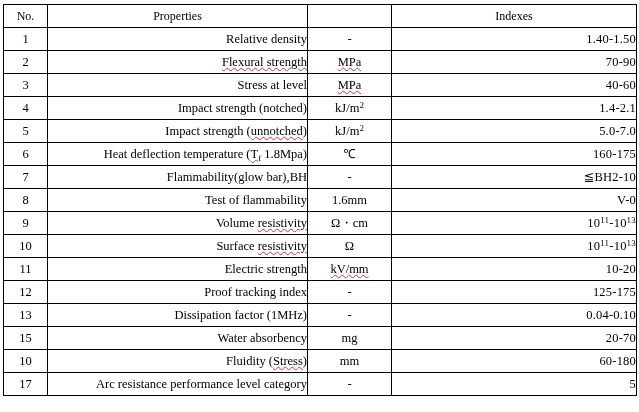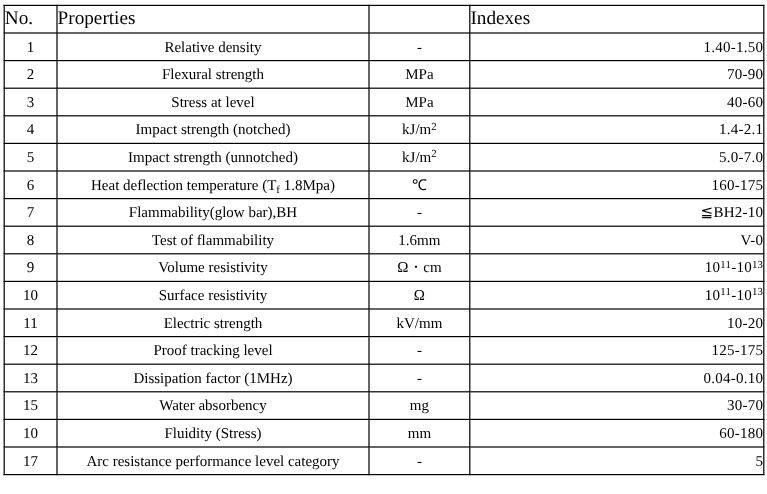--- a/index.html
+++ b/index.html
@@ -36,29 +36,29 @@
     font-weight: normal;
     font-size: 12.5px;
     line-height: 1.0;
     height: 22px;
     padding: 0;
     vertical-align: middle;
     overflow: hidden;
     white-space: nowrap;
   }
   table.spec th {
-    text-align: left;
-    font-size: 16px;
+    text-align: center;
+    font-size: 12px;
   }
   td.no {
     text-align: center;
     font-size: 13px;
   }
   td.prop {
-    text-align: center;
+    text-align: right;
     padding-left: 10px;
     font-size: 13.5px;
   }
   td.unit {
     text-align: center;
     font-size: 13px;
   }
   td.index {
     text-align: right;
     font-size: 13px;
@@ -69,20 +69,21 @@
     top: -4px;
     font-size: 9px;
   }
   .sub {
     position: relative;
     bottom: -3px;
     font-size: 9px;
   }
   
   .wavy {
+    text-decoration: underline;
     text-decoration-style: wavy;
     text-decoration-color: #e03030;
     text-decoration-thickness: 1px;
     text-underline-offset: 1px;
   }
   .hdr-no { font-size: 12px; }
 </style>
 </head>
 <body>
 
@@ -164,35 +165,35 @@
         <td class="index">10<span class="sq">11</span>-10<span class="sq">13</span></td>
       </tr>
       <tr>
         <td class="no">11</td>
         <td class="prop">Electric strength</td>
         <td class="unit"><span class="wavy">kV/mm</span></td>
         <td class="index">10-20</td>
       </tr>
       <tr>
         <td class="no">12</td>
-        <td class="prop">Proof tracking level</td>
+        <td class="prop">Proof tracking index</td>
         <td class="unit">-</td>
         <td class="index">125-175</td>
       </tr>
       <tr>
         <td class="no">13</td>
         <td class="prop">Dissipation factor (1MHz)</td>
         <td class="unit">-</td>
         <td class="index">0.04-0.10</td>
       </tr>
       <tr>
         <td class="no">15</td>
         <td class="prop">Water absorbency</td>
         <td class="unit">mg</td>
-        <td class="index">30-70</td>
+        <td class="index">20-70</td>
       </tr>
       <tr>
         <td class="no">10</td>
         <td class="prop">Fluidity (<span class="wavy">Stress</span>)</td>
         <td class="unit">mm</td>
         <td class="index">60-180</td>
       </tr>
       <tr>
         <td class="no">17</td>
         <td class="prop">Arc resistance performance level category</td>

